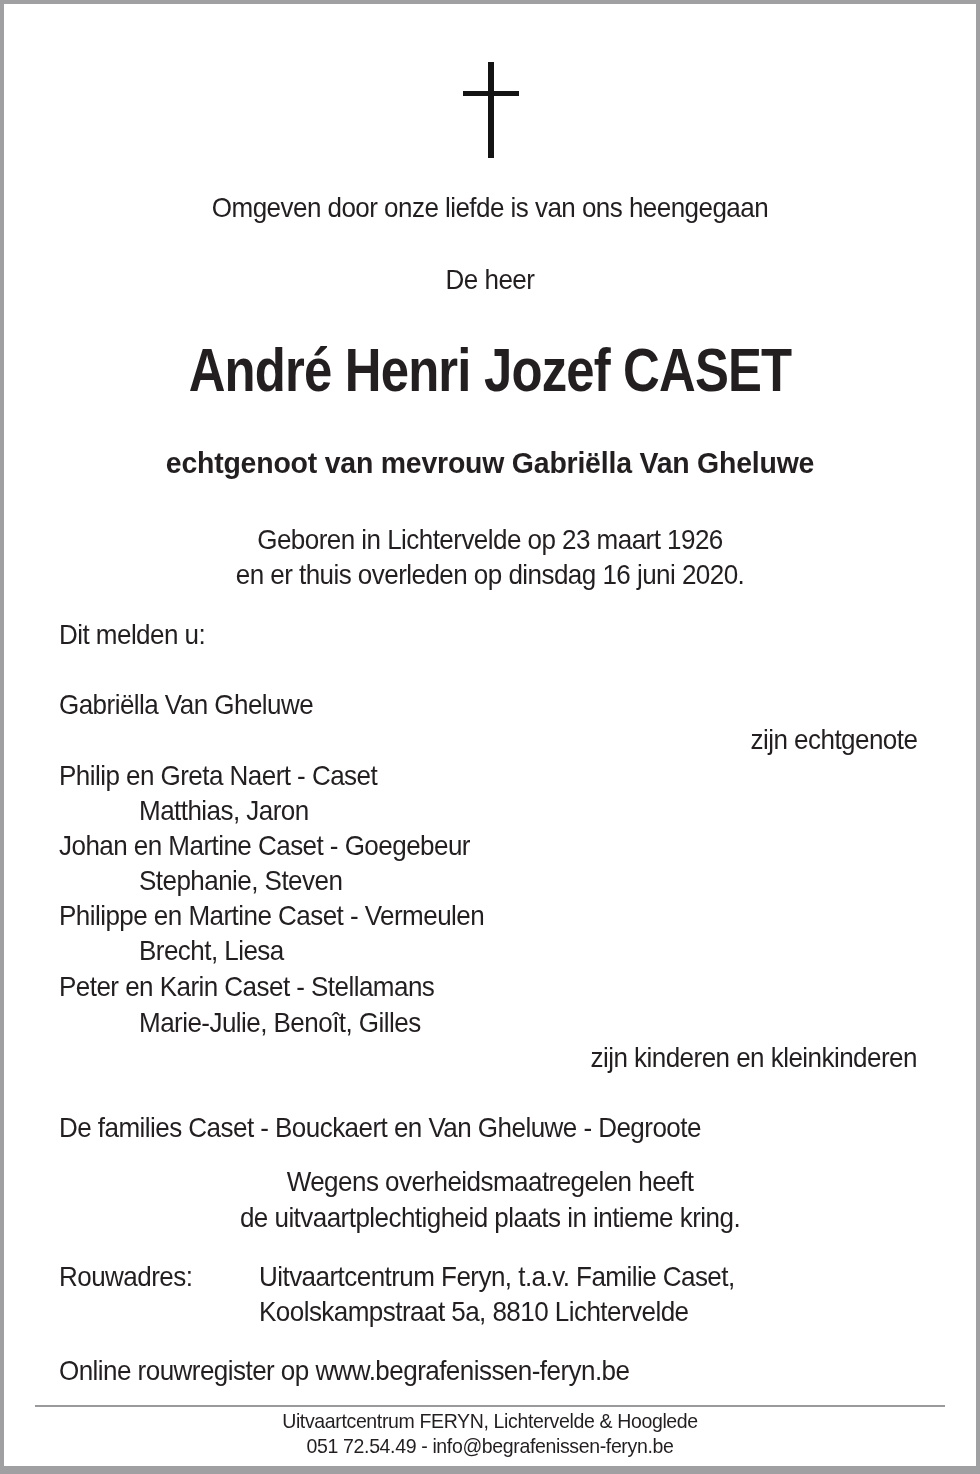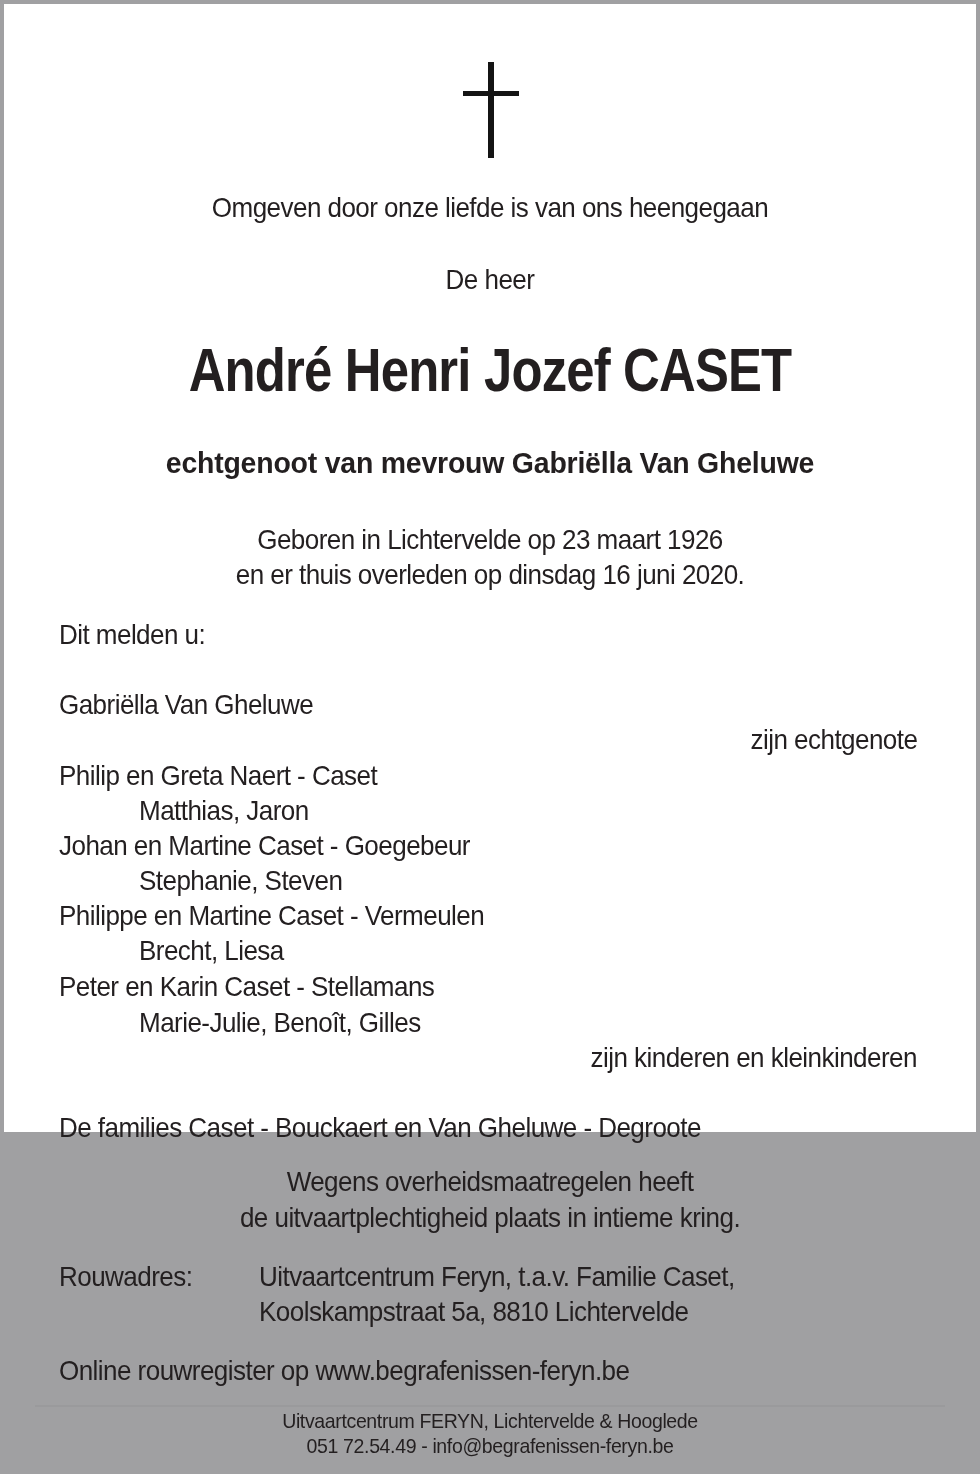--- a/index.html
+++ b/index.html
@@ -7,21 +7,21 @@
     width: 980px; height: 1474px;
     background: #a0a0a2;
     font-family: "Liberation Sans", sans-serif;
     color: #231f20;
     position: relative;
     overflow: hidden;
   }
   .card {
     position: absolute;
     left: 4px; top: 4px;
-    width: 972px; height: 1128px;
+    width: 972px; height: 1462px;
     background: #ffffff;
   }
   .abs { position: absolute; white-space: nowrap; }
   .center { left: 0; width: 972px; text-align: center; }
   .cross-v { position: absolute; left: 484px; top: 58px; width: 6px; height: 96px; background: #141414; }
   .cross-h { position: absolute; left: 459px; top: 87px; width: 56px; height: 5px; background: #141414; }
   .light { font-size: 28px; letter-spacing: -0.6px; transform: scaleX(0.93); transform-origin: center; }
   .light-l { font-size: 28px; letter-spacing: -0.6px; transform: scaleX(0.93); transform-origin: left; }
   .light-r { font-size: 28px; letter-spacing: -0.6px; transform: scaleX(0.93); transform-origin: right; }
   .name { font-size: 62px; font-weight: bold; letter-spacing: -1px; transform: scaleX(0.82); transform-origin: center; }

